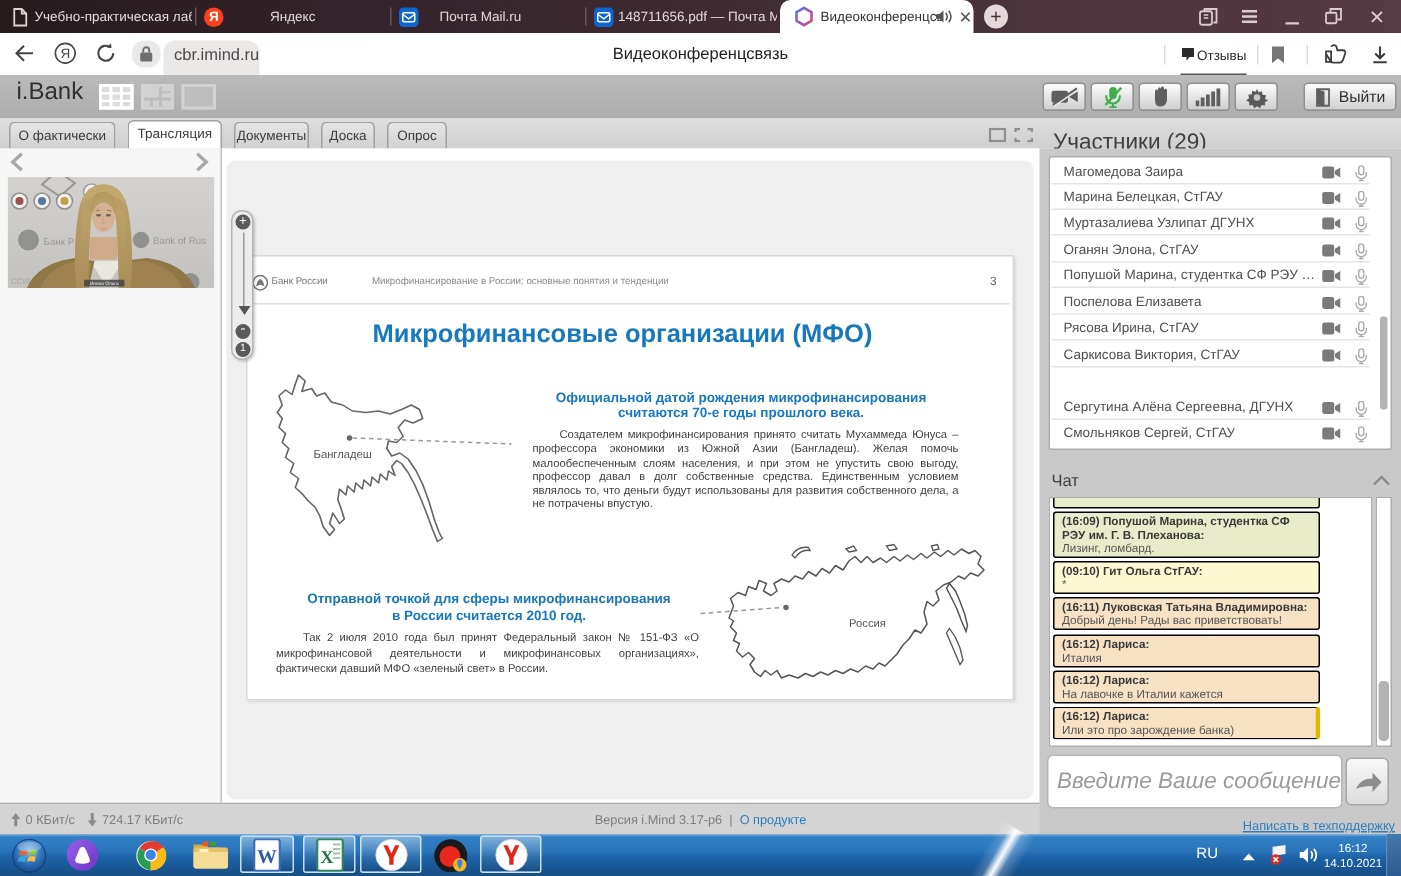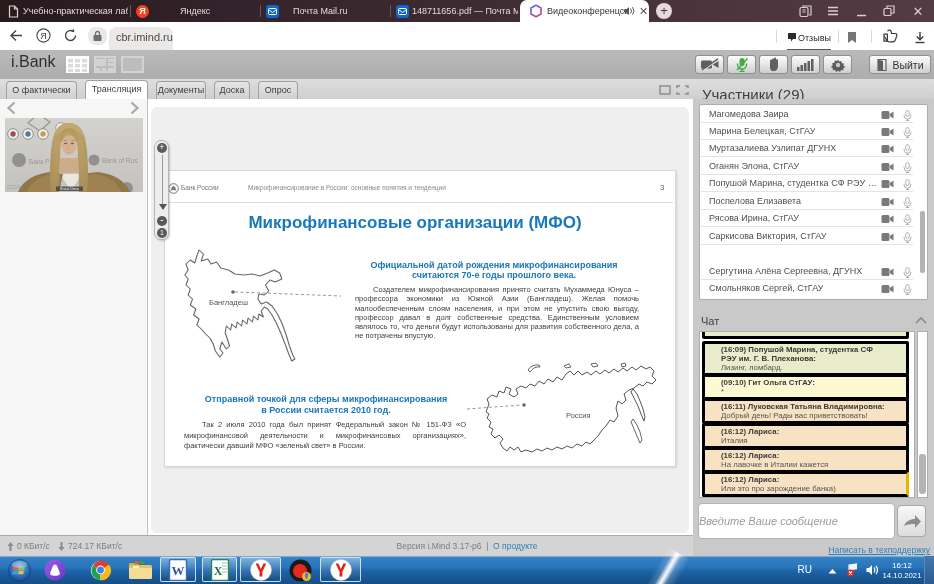--- a/index.html
+++ b/index.html
@@ -39,25 +39,25 @@
 #zoomslider{position:absolute;left:6px;top:41px;width:15px;height:100px;background:#ededed;border:1px solid #b5b5b5;border-radius:7px;box-shadow:1px 1px 2px rgba(0,0,0,.2)}
 
 #plist{position:absolute;left:6px;top:5px;width:229px;height:196px;background:#fff;border:1px solid #adadad;border-radius:2px}
 .prow{position:absolute;left:1px;width:212px;height:17px;border-bottom:1px solid #e4e4e4;font-size:9px;color:#4f4f4f;line-height:17px;padding-left:8px;white-space:nowrap;overflow:hidden}
 .prow svg{position:absolute;top:3.5px}
 .cam{left:180px}.mic{left:202px}
 .pn{display:inline-block;max-width:170px;overflow:hidden;white-space:nowrap;text-overflow:ellipsis;vertical-align:top}
 
 #chatlbl{position:absolute;left:8px;top:216px;font-size:11px;color:#3f3f3f}
 #chatbox{position:absolute;left:6px;top:232px;width:216px;height:167px;background:#fff;border:1px solid #adadad;overflow:hidden}
-.msg{position:absolute;left:2px;width:207px;border:3px solid #000000;border-radius:2px;padding:1px 16px;font-size:7.8px;line-height:9px;color:#555}
+.msg{position:absolute;left:2px;width:178px;border:1px solid #000000;border-radius:2px;padding:1px 5px;font-size:7.8px;line-height:9px;color:#555}
 .msg b{color:#3a3a3a}
 #chatsb{position:absolute;left:224px;top:232px;width:11px;height:167px;background:#fff;border:1px solid #adadad}
 
-#chatin{position:absolute;left:5px;top:404px;width:197px;height:36px;background:#fff;border:1px solid #b5b5b5;border-radius:4px;color:#9b9b9b;font-style:italic;font-size:11px;text-align:left;line-height:34px}
+#chatin{position:absolute;left:5px;top:404px;width:197px;height:36px;background:#fff;border:1px solid #b5b5b5;border-radius:4px;color:#9b9b9b;font-style:italic;font-size:15px;text-align:right;line-height:34px}
 #sendbtn{position:absolute;left:204px;top:406px;width:29px;height:32px;background:linear-gradient(#f8f8f8,#dcdcdc);border:1px solid #a8a8a8;border-radius:4px}
 #tplink{position:absolute;right:4px;top:446px;font-size:8.5px;color:#2a7fbe;text-decoration:underline}
 
 #statusbar{left:0;top:535px;width:934px;height:21px;background:#d4d4d4;font-size:8.5px;color:#7d7d7d}
 
 #taskbar{left:0;top:556px;width:934px;height:28px;background:linear-gradient(#5d9fd4 0%,#3280c4 7%,#2a74ba 40%,#1d63a8 55%,#18548f 85%,#174e85 100%)}
 .tbframe{position:absolute;top:1px;height:25px;border:1px solid rgba(215,235,252,.9);border-radius:2px;background:linear-gradient(rgba(255,255,255,.38),rgba(255,255,255,.12) 45%,rgba(0,0,0,.05))}
 .tico{position:absolute;top:3px}
 #tray{position:absolute;right:0;top:0;height:28px;color:#fff}
 #video{position:absolute;left:5px;top:19px;width:138px;height:74px;overflow:hidden}
@@ -147,20 +147,21 @@
       </svg></div>
 <div class="tbico" style="left:63px;top:28px"><svg width="15" height="15" viewBox="0 0 15 15">
         <path d="M12.5 7.5a5 5 0 1 1-1.8-3.85" fill="none" stroke="#454545" stroke-width="1.4"></path>
         <path d="M11 0.8l0.3 3.2-3.1-0.4z" fill="#454545"></path>
       </svg></div>
 <div class="pill" style="left:88px;top:27px;width:19px;height:18px"><svg width="11" height="12" viewBox="0 0 11 12" style="margin:3px 0 0 4px">
         <rect x="1.5" y="5" width="8" height="6" rx="1" fill="#6e6e6e"></rect>
         <path d="M3.5 5V3.5a2 2 0 0 1 4 0V5" fill="none" stroke="#6e6e6e" stroke-width="1.3"></path>
       </svg></div>
 <div class="pill" style="left:109px;top:27px;width:64px;height:35px"><span id="urltext" style="margin:3px 0 0 7px;display:inline-block">cbr.imind.ru</span></div>
+<div id="pgtitle">Видеоконференцсвязь</div>
 <div class="tbico" style="left:776px;top:30px;width:1px;height:13px;background:#d9d9d9"></div>
 <div class="tbico" style="left:787px;top:30px">
  <svg width="50" height="12" viewBox="0 0 50 12">
         <path d="M1 1h8v6H6L4 9.5V7H1z" fill="#2b2b2b"></path>
         <text x="11" y="9" font-size="9" fill="#2b2b2b" font-family="Liberation Sans">Отзывы</text>
       </svg>
  <div style="width:44px;height:2px;background:#555;margin-top:1px"></div>
 </div>
 <div class="tbico" style="left:838px;top:30px;width:1px;height:13px;background:#d9d9d9"></div>
 <div class="tbico" style="left:847px;top:30px"><svg width="10" height="13" viewBox="0 0 10 13">

